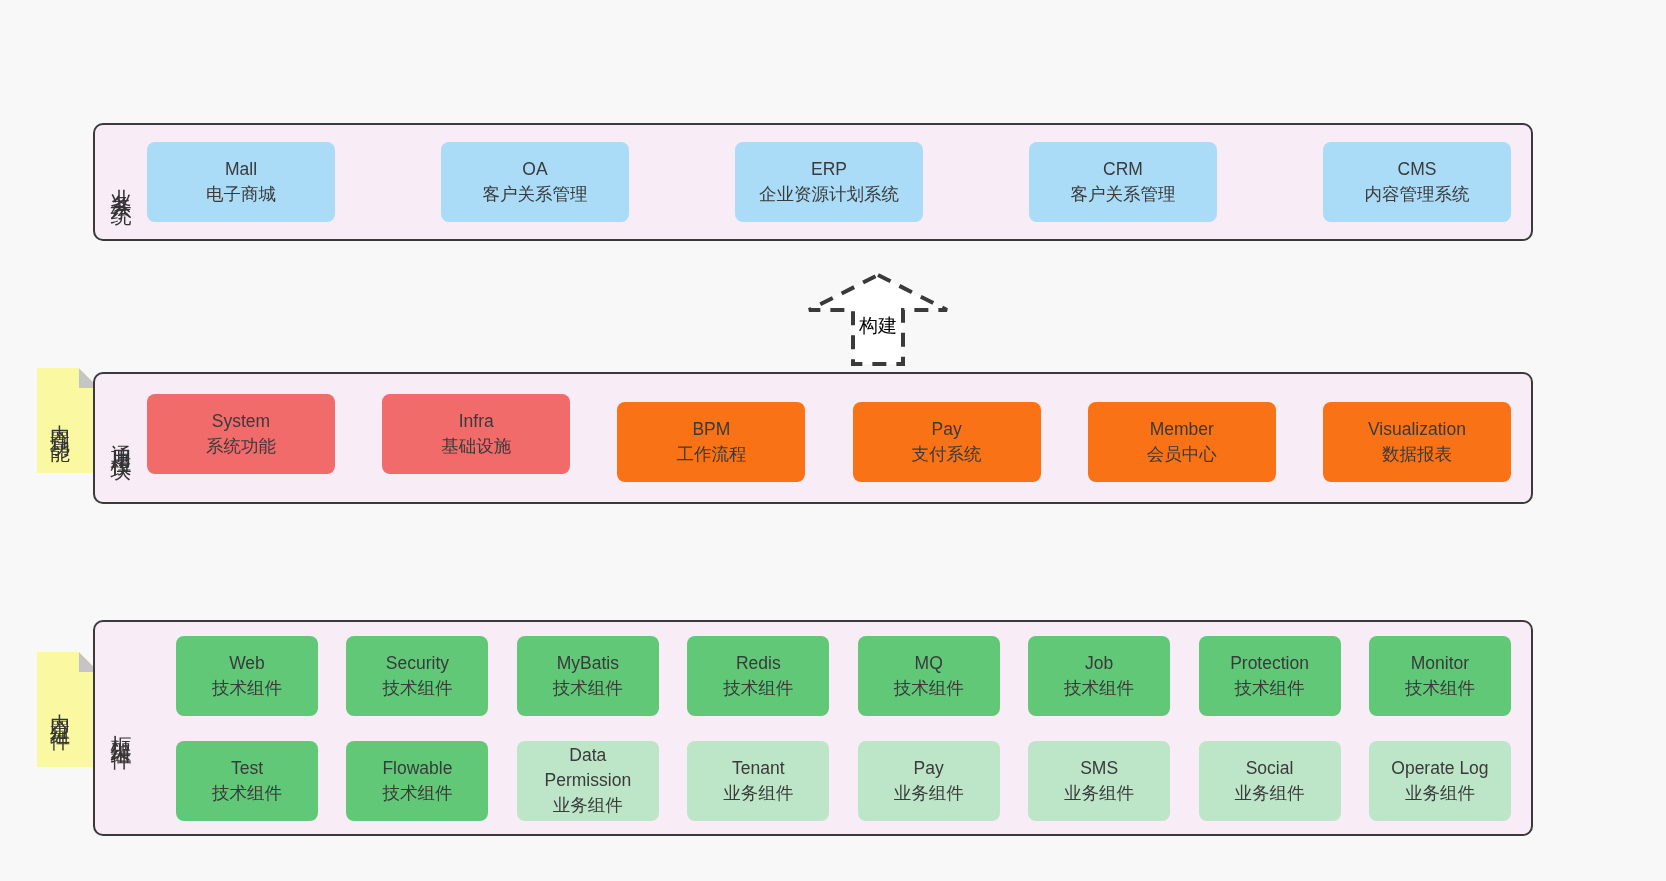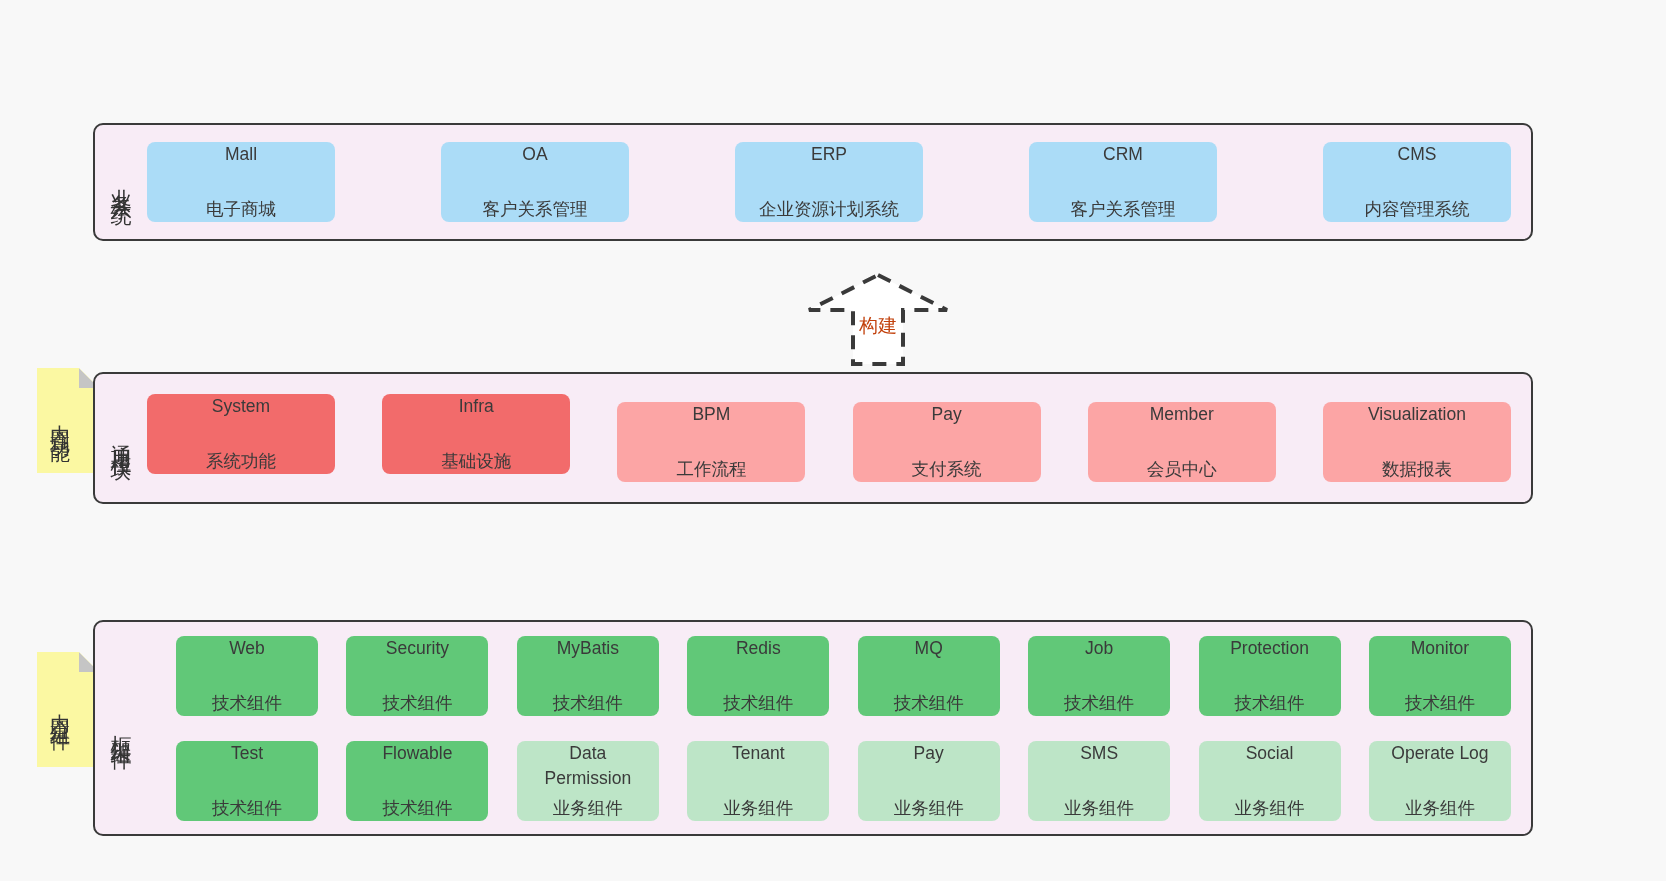--- a/index.html
+++ b/index.html
@@ -55,33 +55,33 @@
     justify-content: space-between;
     align-items: stretch;
   }
 
   .box {
     height: 80px;
     border-radius: 8px;
     display: flex;
     flex-direction: column;
     align-items: center;
-    justify-content: space-between;
+    justify-content: center;
     text-align: center;
     font-size: 17.5px;
     line-height: 25px;
     padding: 0 14px;
     color: #3a3a3a;
   }
   .w6 { width: 188px; }
   .w8 { width: 142px; padding: 0 13px; }
 
   .blue        { background: #abdcf7; }
   .red         { background: #f26b6b; }
-  .pink        { background: #fca5a5; margin-top: 8px; }
+  .pink        { background: #f97316; margin-top: 8px; }
   .green       { background: #61c878; }
   .green-light { background: #bde5c7; }
 
   
   .note {
     position: absolute;
     left: 37px;
     width: 62px;
     background: #fbf8a2;
     clip-path: polygon(0 0, calc(100% - 20px) 0, 100% 20px, 100% 100%, 0 100%);
@@ -114,21 +114,21 @@
   .arrow { position: absolute; z-index: 3; }
   #arrow-build     { left: 806px; top: 272px; width: 144px; height: 96px; }
   #arrow-implement { left: 822px; top: 517px; width: 144px; height: 96px; }
   .arrow svg { display: block; width: 100%; height: 100%; }
   .arrow-label {
     position: absolute;
     left: 0; right: 0;
     top: 41px;
     text-align: center;
     font-size: 19px;
-    color: #c2410c;
+    color: #000000;
   }
 </style>
 </head>
 <body>
 
 <div class="canvas">
 
   <section class="panel" id="panel-business">
     <div class="vlabel">业务系统</div>
     <div class="boxes-area">

